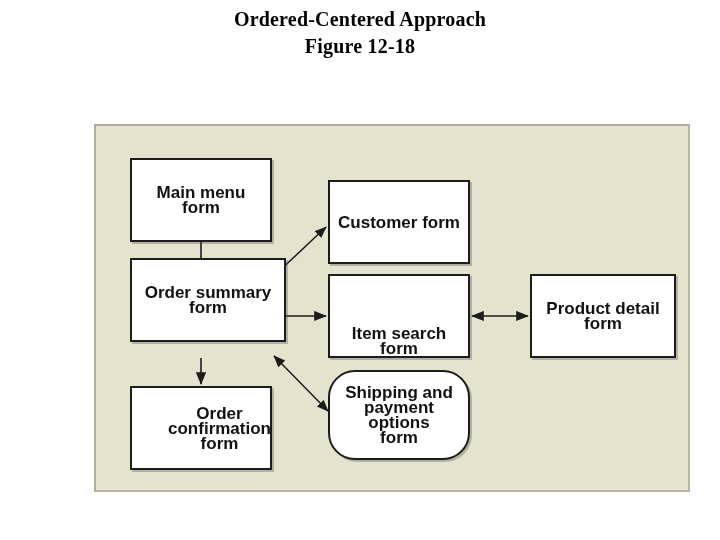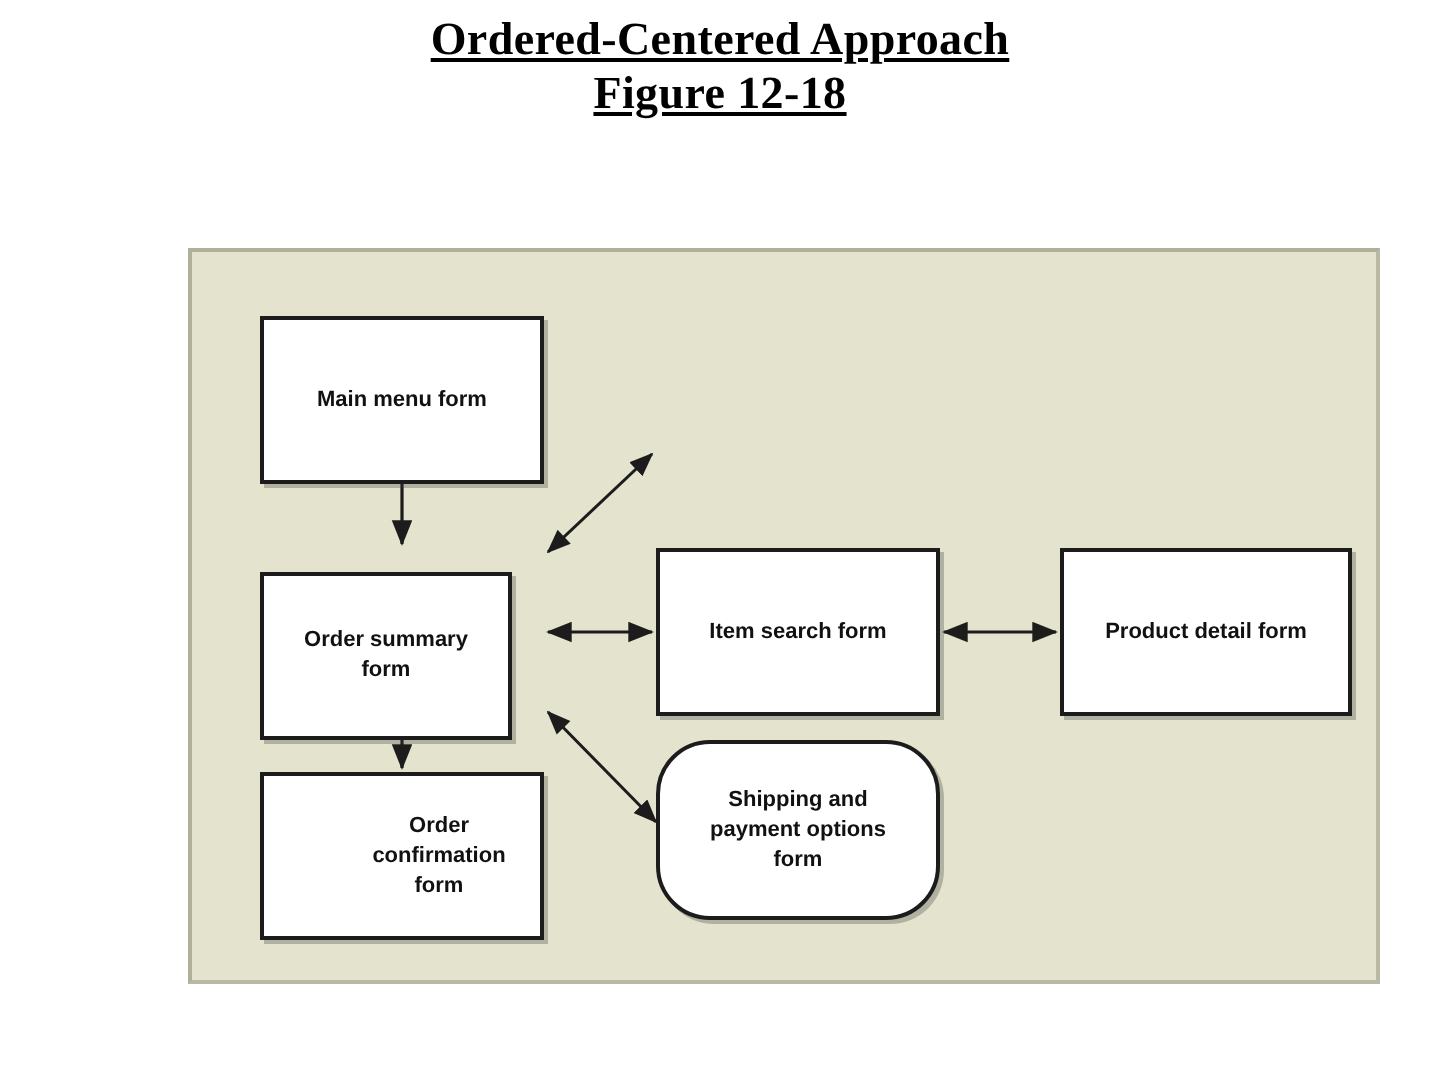--- a/index.html
+++ b/index.html
@@ -23,25 +23,24 @@
 
   
   #title-block {
     position: absolute;
     left: 0;
     top: 6px;
     width: 720px;
     text-align: center;
     font-family: "Liberation Serif", serif;
     font-weight: bold;
-    font-size: 23px;
+    font-size: 20px;
     line-height: 27px;
     color: #000000;
     letter-spacing: 0.2px;
-    text-decoration: underline;
   }
   #title-block .tline { display: block; white-space: pre; }
 
   
   #diagram-panel {
     position: absolute;
     left: 94px;
     top: 124px;
     width: 596px;
     height: 368px;
@@ -57,33 +56,33 @@
     position: absolute;
     background: #ffffff;
     border: 2px solid #1c1c1c;
     box-sizing: border-box;
     display: flex;
     align-items: center;
     justify-content: center;
     text-align: center;
     font-family: "Liberation Sans", sans-serif;
     font-weight: bold;
-    font-size: 11px;
+    font-size: 17px;
     line-height: 15px;
     color: #111111;
     box-shadow: 2px 2px 0 rgba(60,60,55,0.30);
   }
   .node span { display: block; padding: 0 4px; white-space: pre-line; }
 
   
   #node-main-menu        { left: 34px;  top: 32px;  width: 142px; height: 84px; }
-  #node-order-summary    { left: 34px;  top: 160px; width: 126px; height: 84px; }
+  #node-order-summary    { left: 34px;  top: 132px; width: 156px; height: 84px; }
   #node-order-confirm    { left: 34px;  top: 260px; width: 142px; height: 84px; padding-left: 37px; }
   #node-customer         { left: 232px; top: 54px;  width: 142px; height: 84px; }
-  #node-item-search      { left: 232px; top: 148px; width: 142px; height: 84px; }
+  #node-item-search      { left: 232px; top: 148px; width: 142px; height: 84px; align-items: flex-end; }
   #node-shipping         { left: 232px; top: 244px; width: 142px; height: 90px; border-radius: 27px; }
   #node-product-detail   { left: 434px; top: 148px; width: 146px; height: 84px; align-items: center; }
 
   
   #connectors {
     position: absolute;
     left: 0; top: 0;
     width: 596px;
     height: 368px;
     pointer-events: none;
@@ -131,20 +130,23 @@
     <div class="node" id="node-order-summary">
       <span>Order summary
 form</span>
     </div>
 
     <div class="node" id="node-order-confirm">
       <span>Order confirmation
 form</span>
     </div>
 
+    <div class="node" id="node-customer">
+      <span>Customer form</span>
+    </div>
 
     <div class="node" id="node-item-search">
       <span>Item search form</span>
     </div>
 
     <div class="node" id="node-shipping">
       <span>Shipping and
 payment options
 form</span>
     </div>

